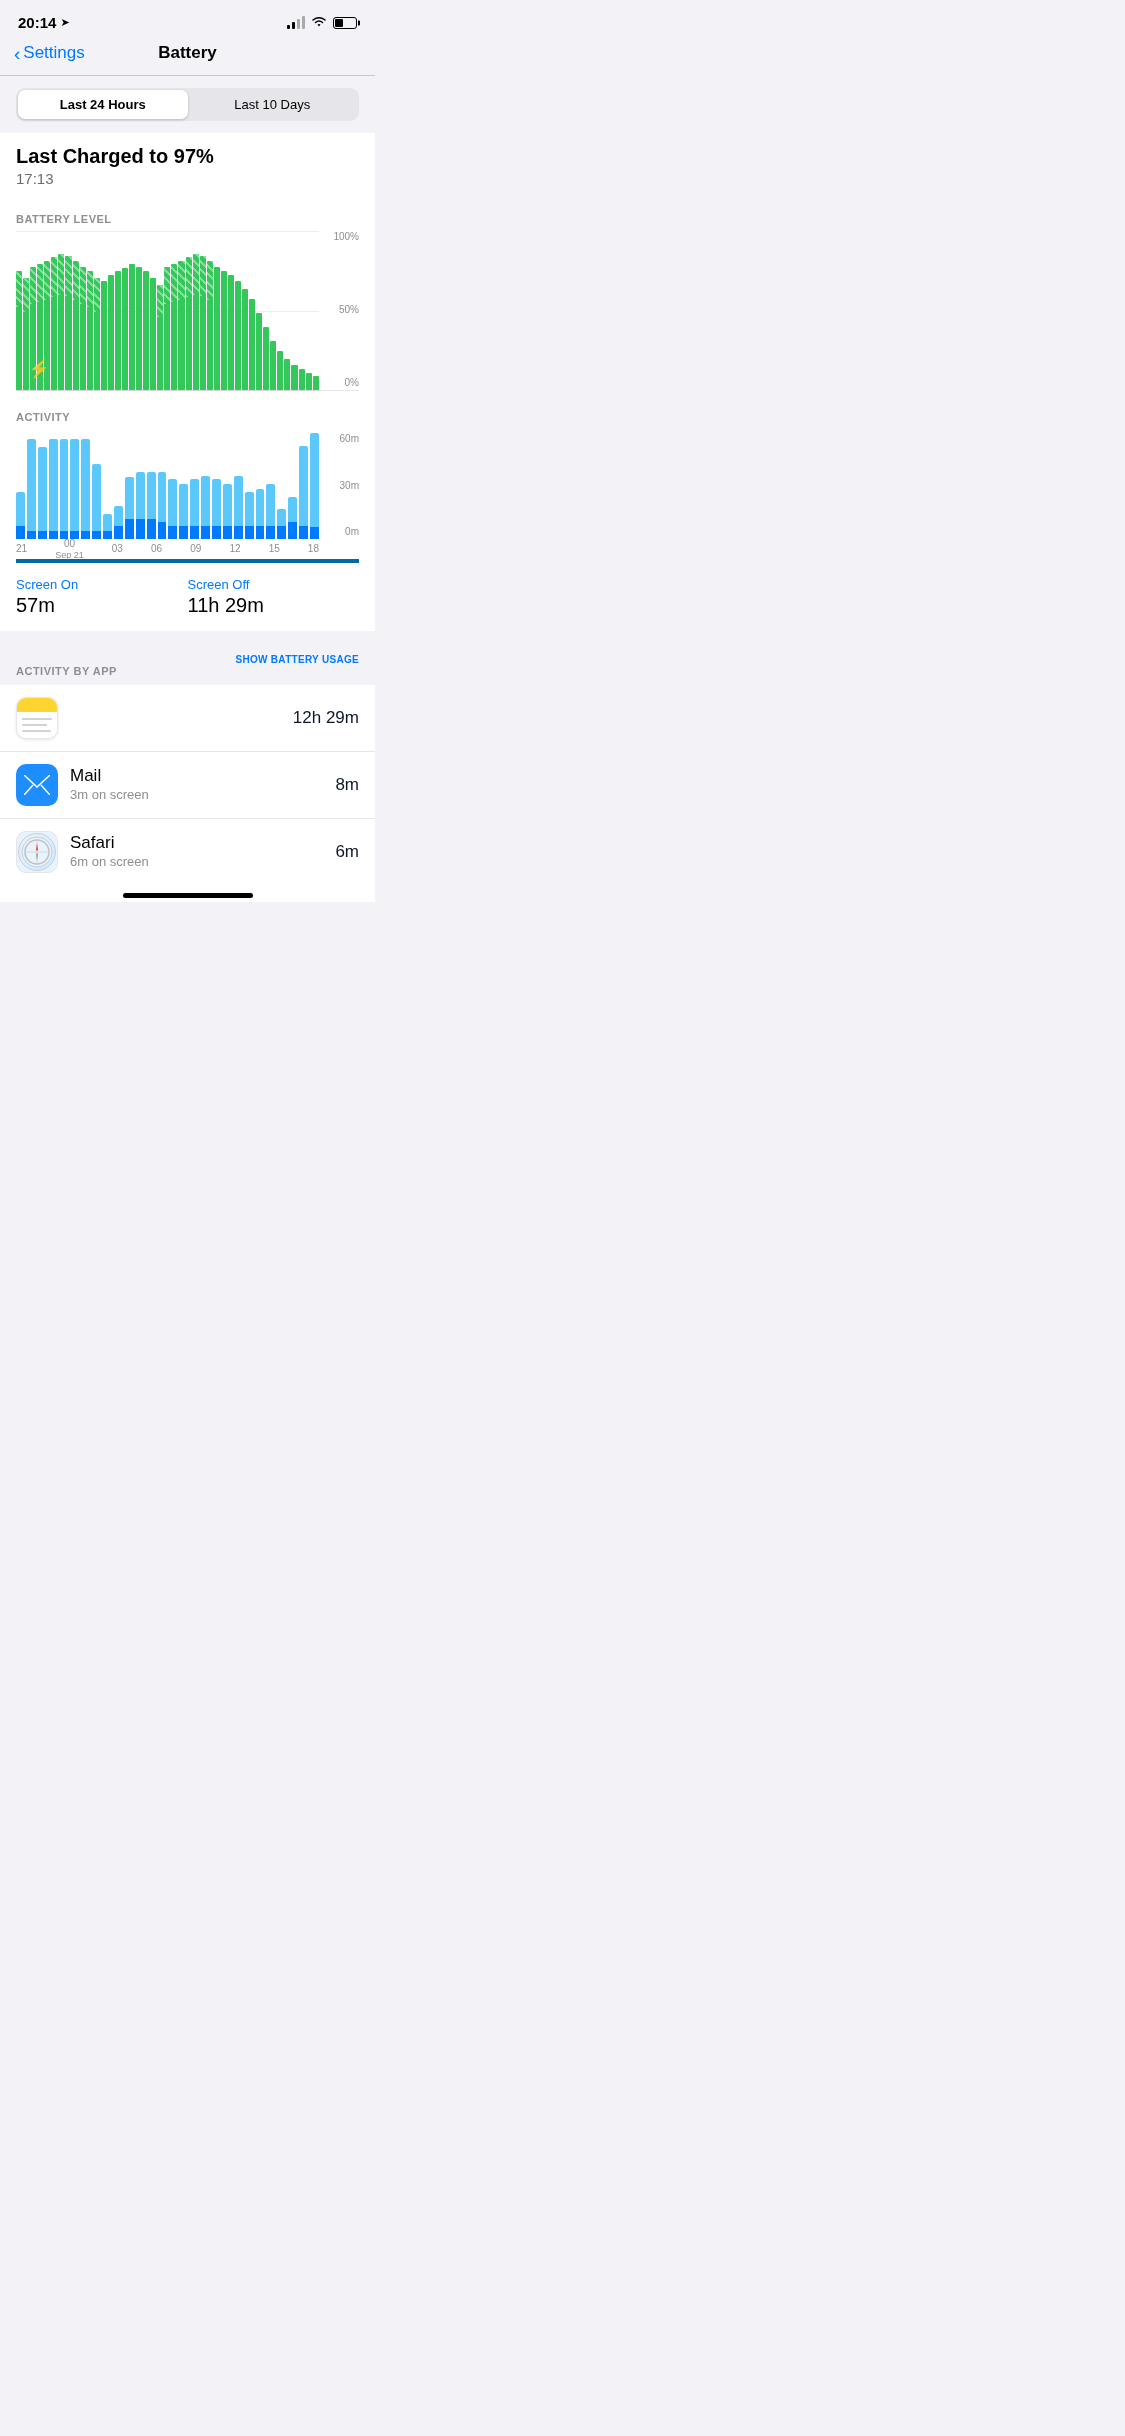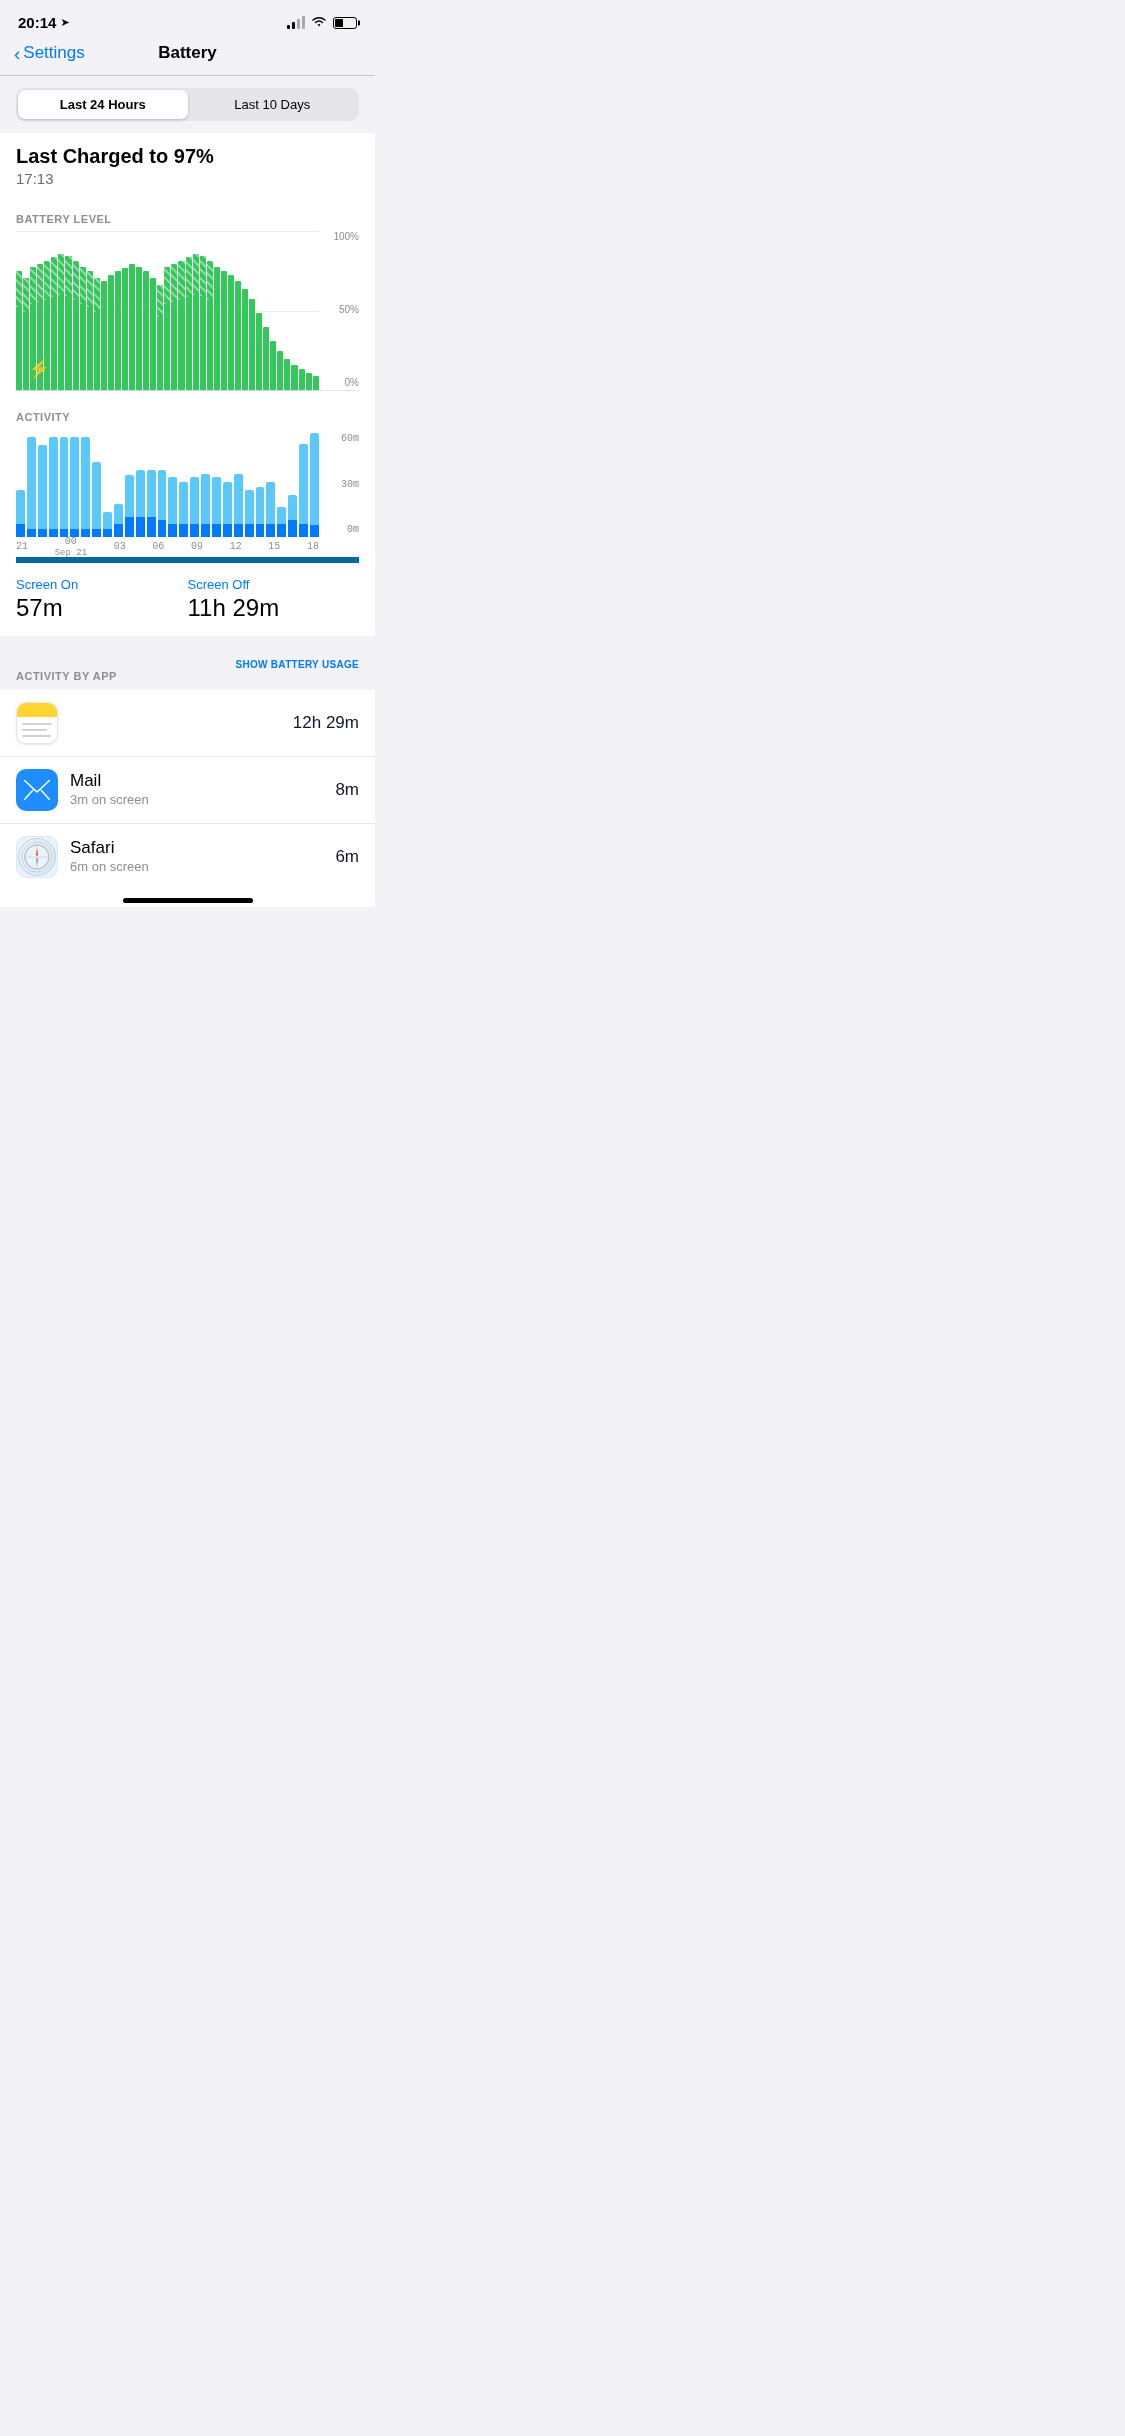--- a/index.html
+++ b/index.html
@@ -218,22 +218,21 @@
     }
 
     
     .activity-section {
       background: #fff;
       padding: 10px 16px 0;
     }
     .activity-chart {
       position: relative;
       height: 130px;
-      border-bottom: 6px solid #0369a1;
-      font-family: Liberation Mono, monospace;
+      border-bottom: 4px solid #0369a1;
     }
     .activity-bars-area {
       position: absolute;
       left: 0;
       right: 40px;
       top: 0;
       bottom: 20px;
       display: flex;
       align-items: flex-end;
       gap: 2px;
@@ -292,21 +291,21 @@
     }
     .screen-stat {
       flex: 1;
     }
     .screen-stat-label {
       font-size: 13px;
       color: #007aff;
       margin-bottom: 2px;
     }
     .screen-stat-value {
-      font-size: 24px;
+      font-size: 20px;
       font-weight: 300;
       color: #000;
     }
 
     
     .section-header {
       display: flex;
       justify-content: space-between;
       align-items: center;
       padding: 10px 16px 8px;

